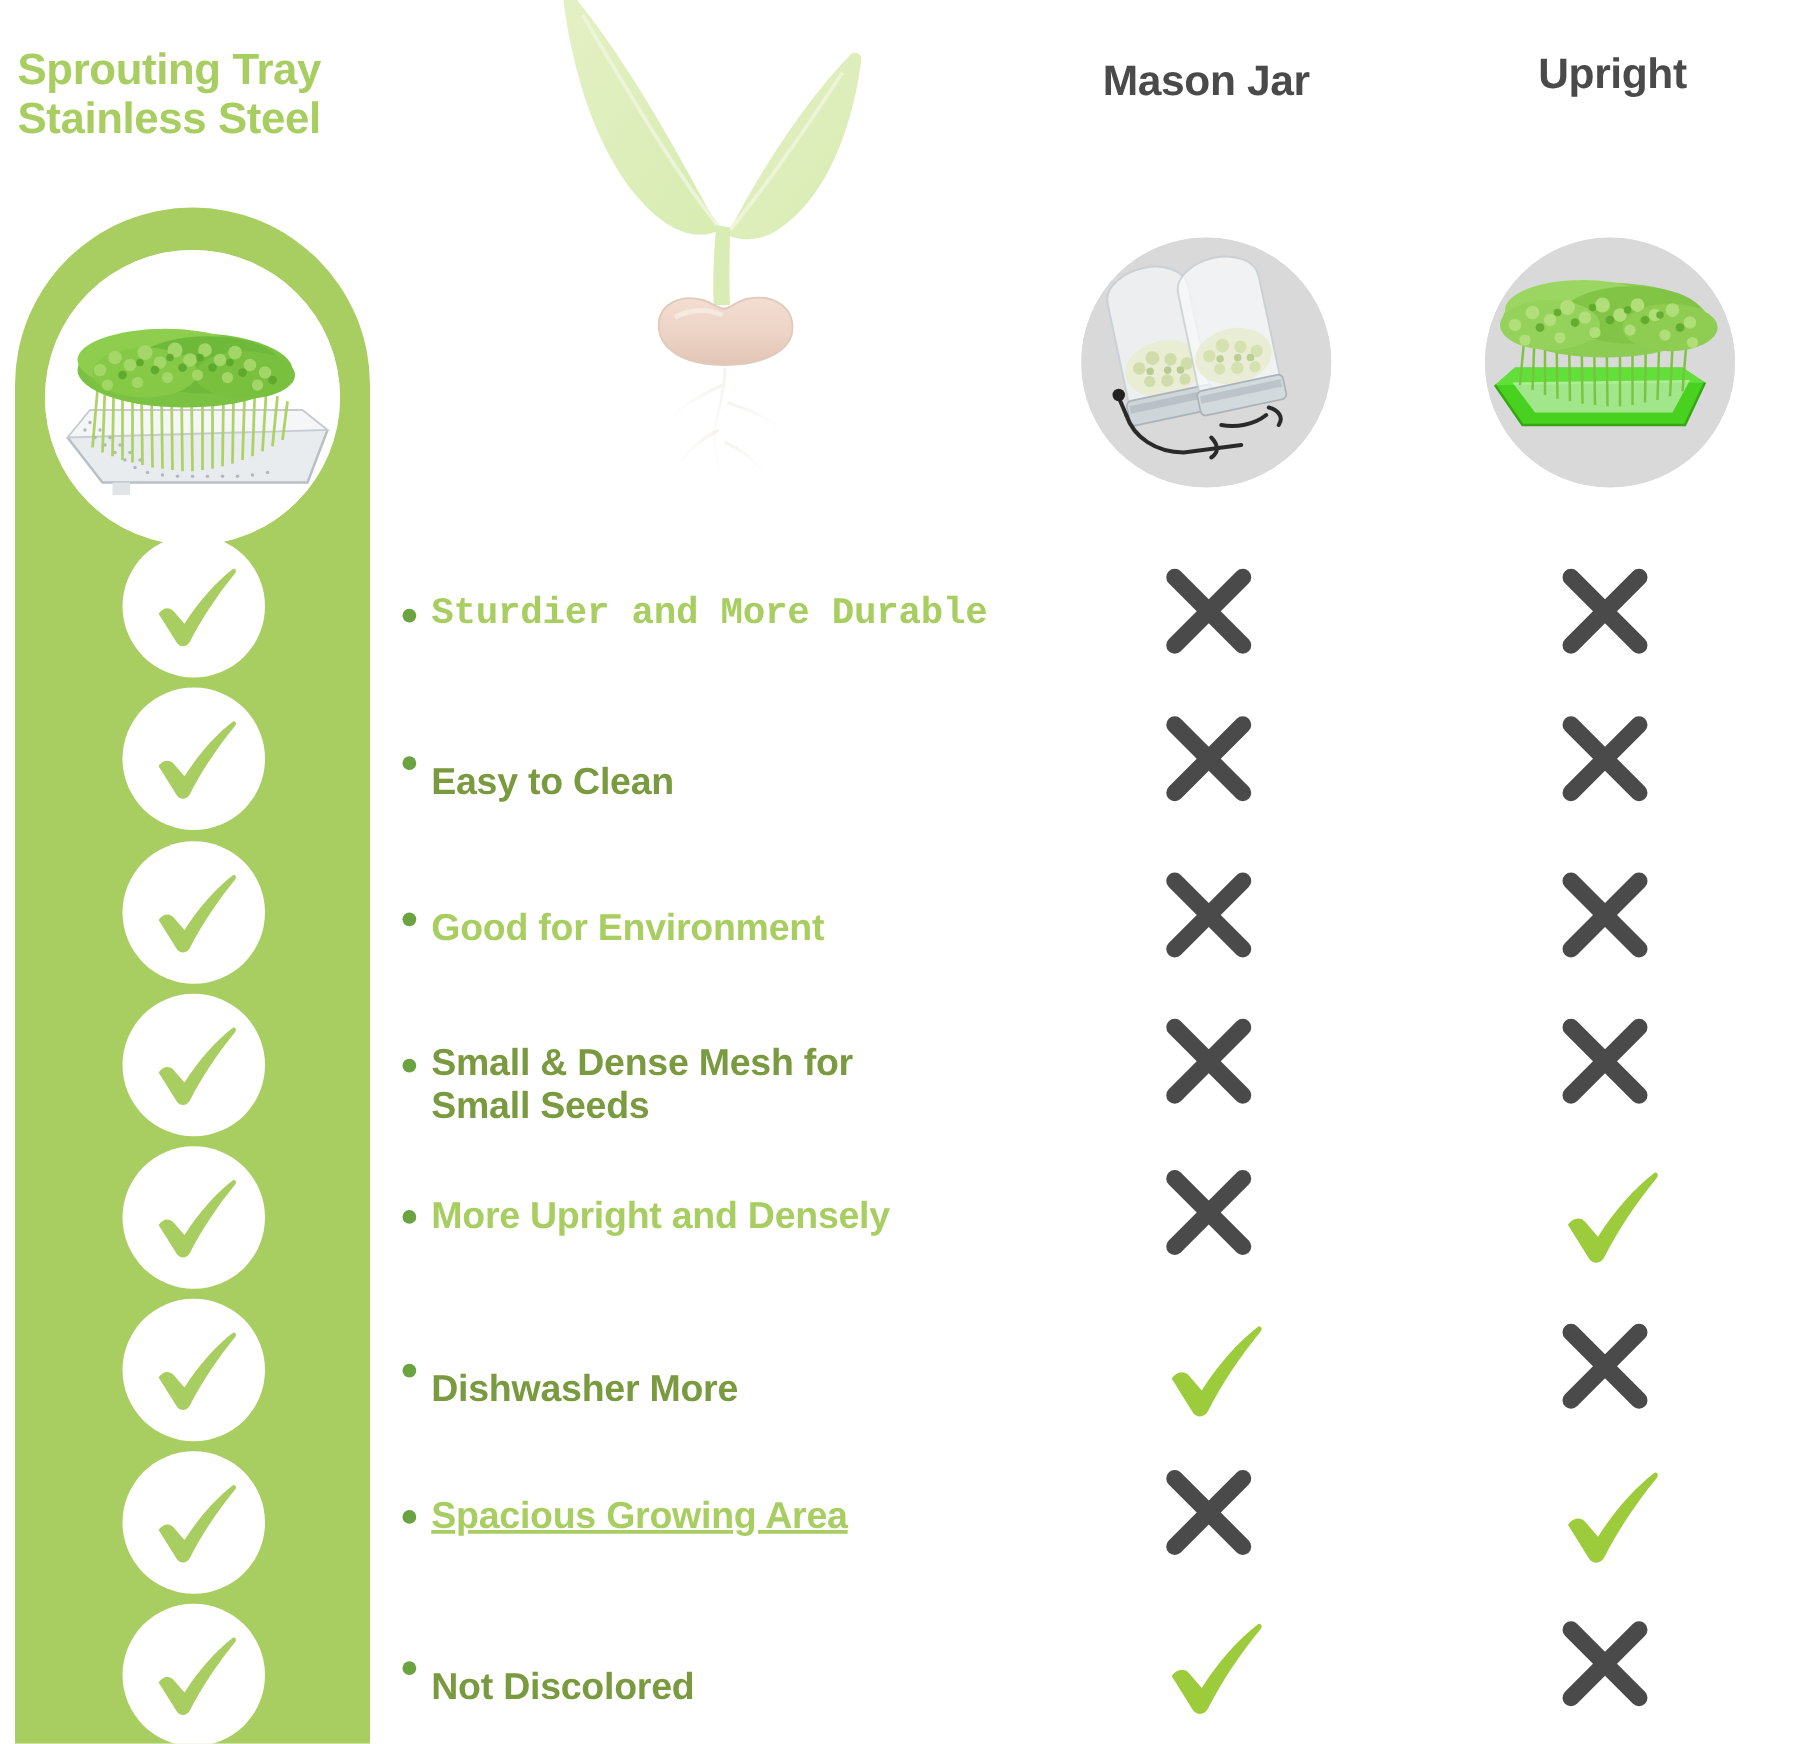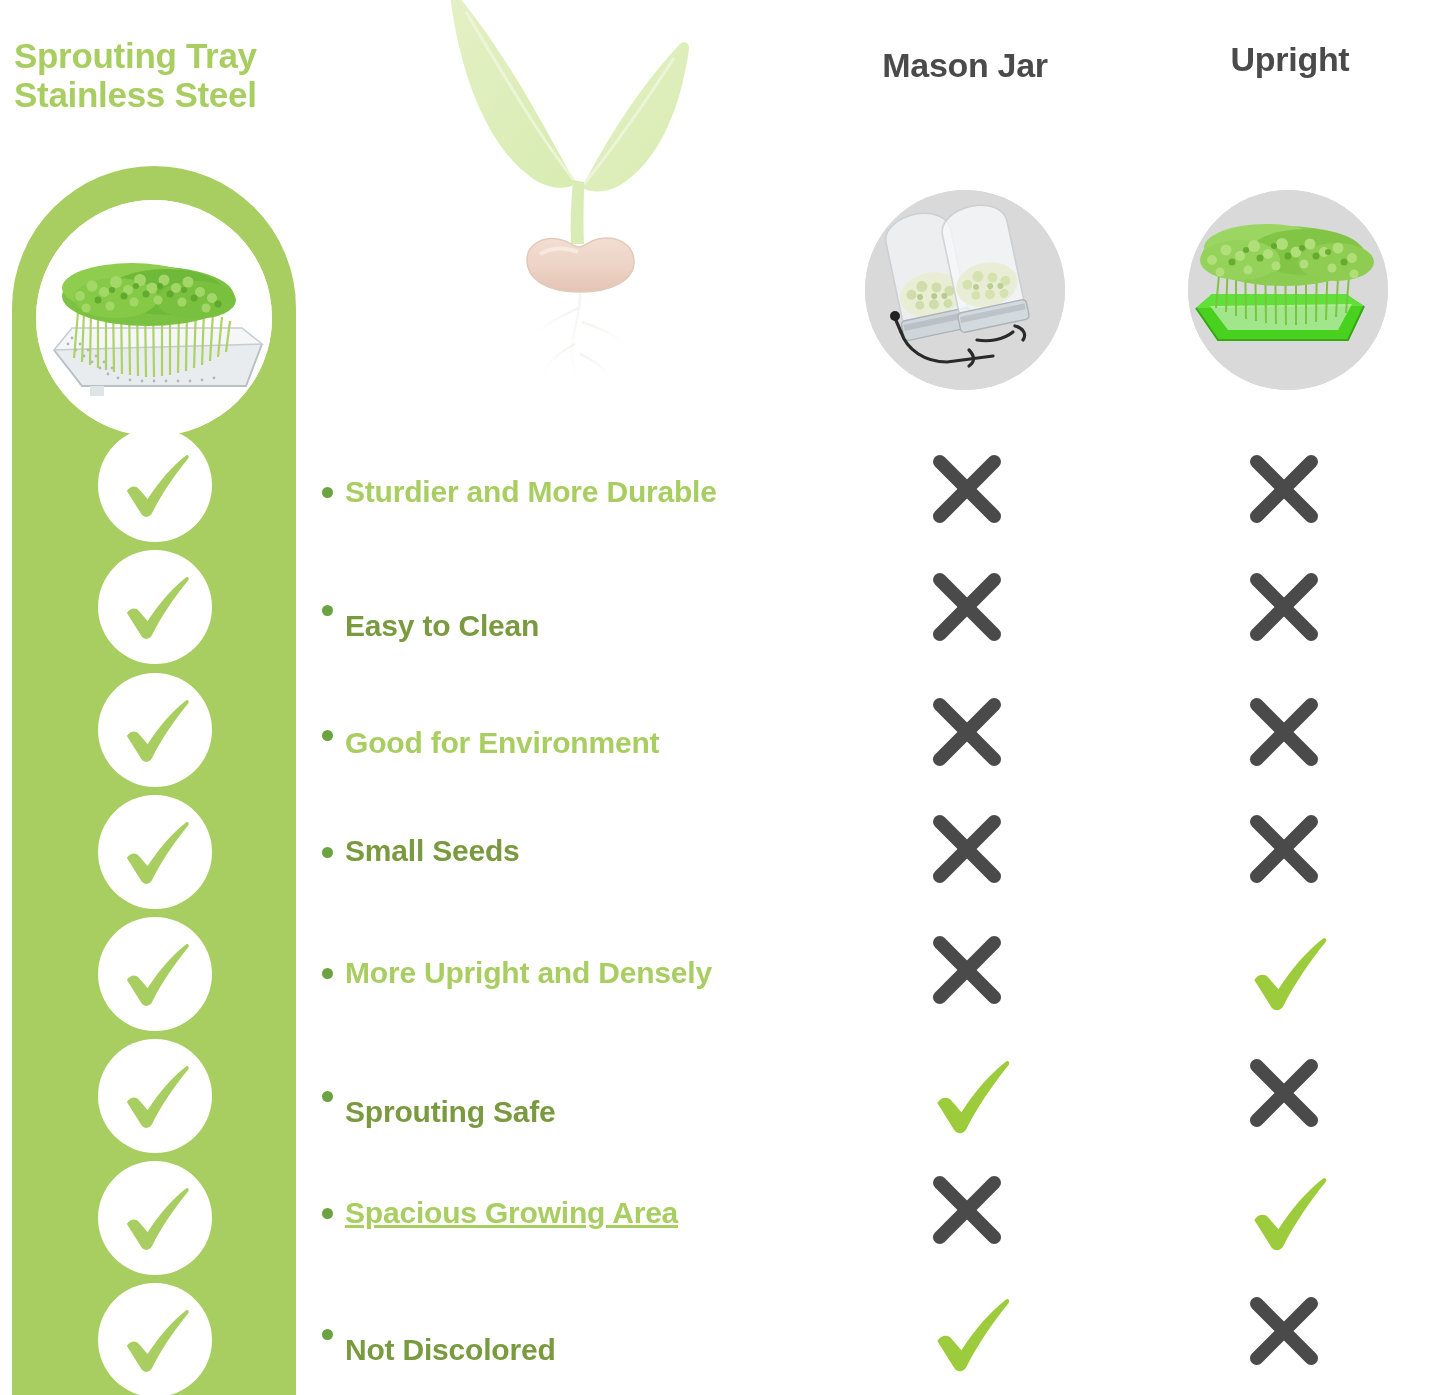--- a/index.html
+++ b/index.html
@@ -363,21 +363,21 @@
 
   <div id="rows">
       <div class="check-circle" style="top: 428px;">
         <div style="position: absolute; left: 20px; top: 20px;">
           <svg width="74" height="74" viewBox="0 0 100 100">
             <path d="M12 58 C16 52 23 50 28 55 L40 69 C56 44 74 24 92 10 C94 8 97 11 95 14 C76 37 58 64 46 88 C43 94 36 95 32 90 Z" fill="#a8ce61"></path>
           </svg>
         </div>
       </div>
       <div class="bullet" style="top: 487px;"></div>
-      <div class="feat-text tone-light" style="top: 475px;">
+      <div class="feat-text tone-light" style="top: 475px; font-family: Liberation Mono, monospace;">
         <div>Sturdier and More Durable</div>
       </div>
       <div class="mark mark-jar" style="top: 449px;"><svg width="80" height="80" viewBox="0 0 100 100">
           <g stroke="#4a4a4a" stroke-width="17" stroke-linecap="round">
             <line x1="16" y1="16" x2="84" y2="84"></line>
             <line x1="84" y1="16" x2="16" y2="84"></line>
           </g>
         </svg></div>
       <div class="mark mark-plastic" style="top: 449px;"><svg width="80" height="80" viewBox="0 0 100 100">
           <g stroke="#4a4a4a" stroke-width="17" stroke-linecap="round">
@@ -433,20 +433,21 @@
         </svg></div>
       <div class="check-circle" style="top: 795px;">
         <div style="position: absolute; left: 20px; top: 20px;">
           <svg width="74" height="74" viewBox="0 0 100 100">
             <path d="M12 58 C16 52 23 50 28 55 L40 69 C56 44 74 24 92 10 C94 8 97 11 95 14 C76 37 58 64 46 88 C43 94 36 95 32 90 Z" fill="#a8ce61"></path>
           </svg>
         </div>
       </div>
       <div class="bullet" style="top: 847px;"></div>
       <div class="feat-text tone-dark" style="top: 818px;">
+        <div>Small &amp; Dense Mesh for</div>
         <div>Small Seeds</div>
       </div>
       <div class="mark mark-jar" style="top: 809px;"><svg width="80" height="80" viewBox="0 0 100 100">
           <g stroke="#4a4a4a" stroke-width="17" stroke-linecap="round">
             <line x1="16" y1="16" x2="84" y2="84"></line>
             <line x1="84" y1="16" x2="16" y2="84"></line>
           </g>
         </svg></div>
       <div class="mark mark-plastic" style="top: 809px;"><svg width="80" height="80" viewBox="0 0 100 100">
           <g stroke="#4a4a4a" stroke-width="17" stroke-linecap="round">
@@ -476,21 +477,21 @@
         </svg></div>
       <div class="check-circle" style="top: 1039px;">
         <div style="position: absolute; left: 20px; top: 20px;">
           <svg width="74" height="74" viewBox="0 0 100 100">
             <path d="M12 58 C16 52 23 50 28 55 L40 69 C56 44 74 24 92 10 C94 8 97 11 95 14 C76 37 58 64 46 88 C43 94 36 95 32 90 Z" fill="#a8ce61"></path>
           </svg>
         </div>
       </div>
       <div class="bullet" style="top: 1091px;"></div>
       <div class="feat-text tone-dark" style="top: 1079px;">
-        <div>Sprouting Safe</div>
+        <div>Dishwasher More</div>
       </div>
       <div class="mark mark-jar" style="top: 1053px;"><svg width="86" height="86" viewBox="0 0 100 100">
           <path d="M12 58 C16 52 23 50 28 55 L40 69 C56 44 74 24 92 10 C94 8 97 11 95 14 C76 37 58 64 46 88 C43 94 36 95 32 90 Z" fill="#9ccb3b"></path>
         </svg></div>
       <div class="mark mark-plastic" style="top: 1053px;"><svg width="80" height="80" viewBox="0 0 100 100">
           <g stroke="#4a4a4a" stroke-width="17" stroke-linecap="round">
             <line x1="16" y1="16" x2="84" y2="84"></line>
             <line x1="84" y1="16" x2="16" y2="84"></line>
           </g>
         </svg></div>

